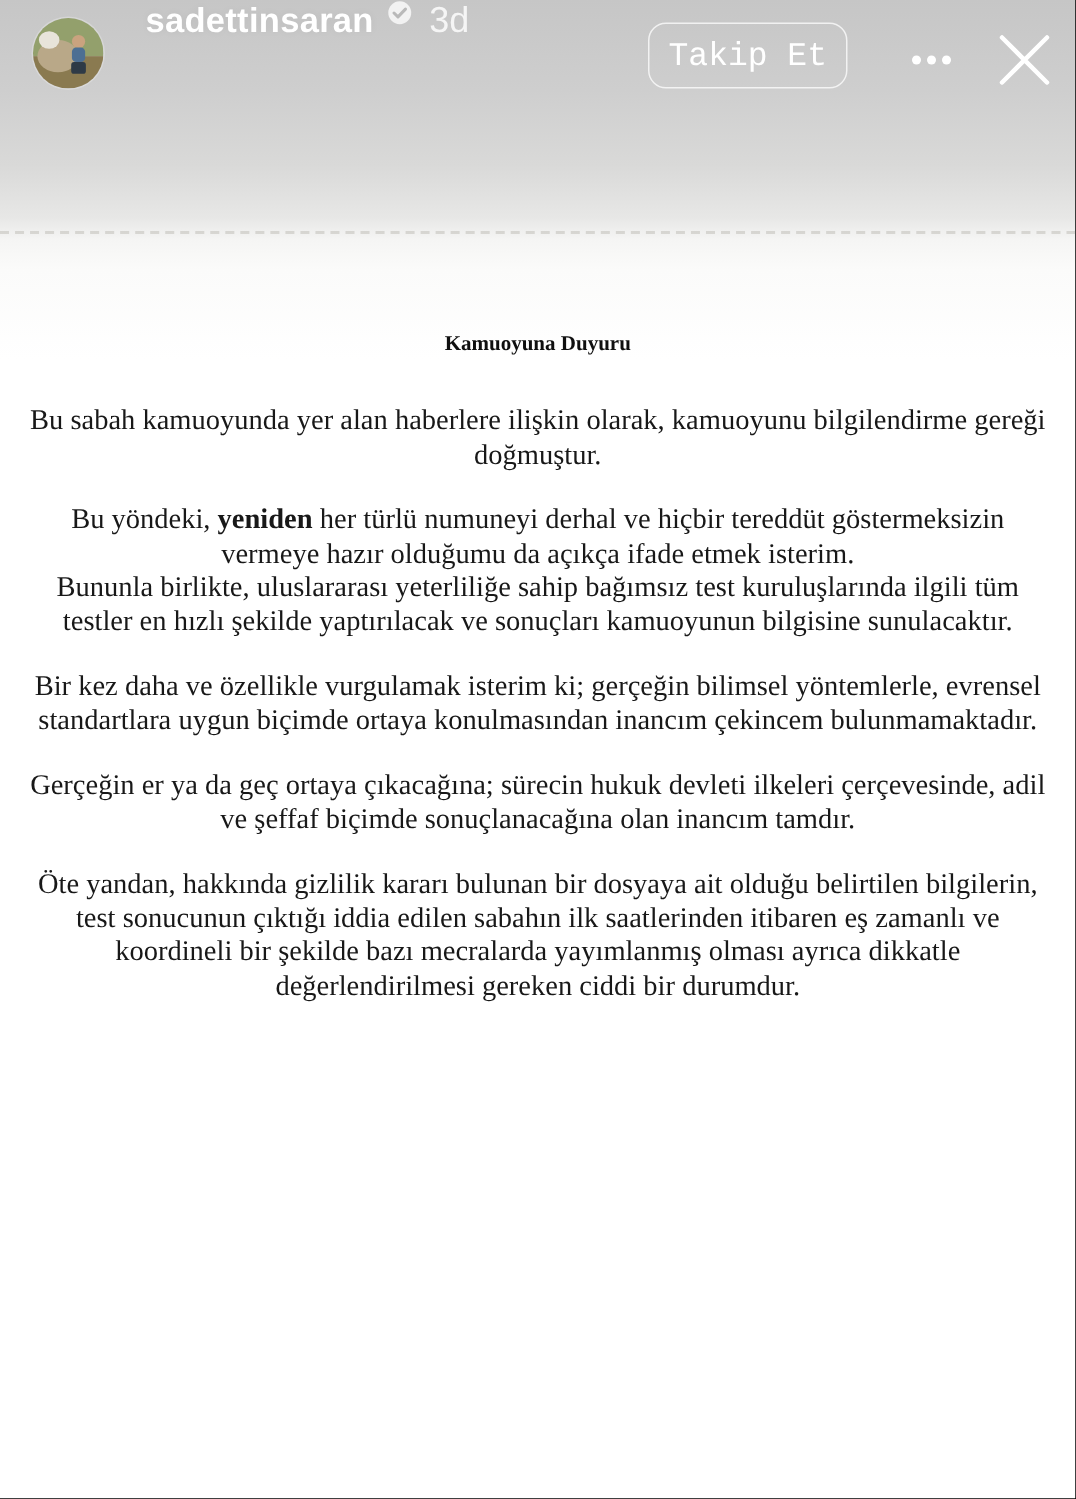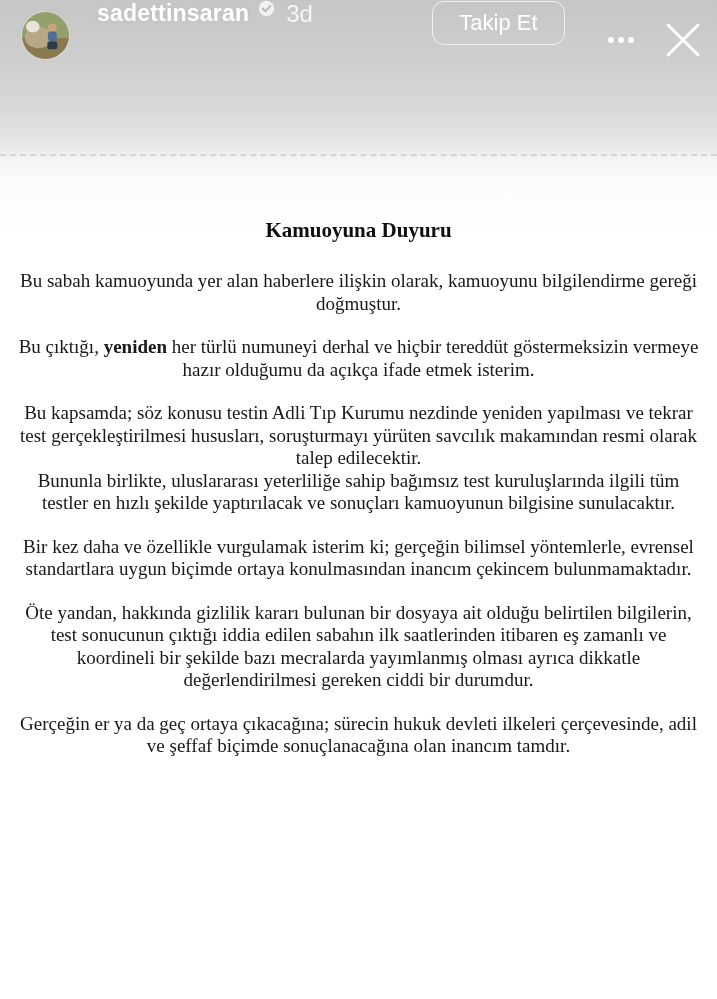--- a/index.html
+++ b/index.html
@@ -32,26 +32,26 @@
     display:flex;align-items:flex-start;gap:9px;
   }
   .username{
     color:#ffffff;font-size:23px;font-weight:600;letter-spacing:.2px;cursor:pointer;
     text-shadow:0 0 6px rgba(0,0,0,0.05);
   }
   .verified{width:17px;height:17px;display:inline-block;}
   .verified svg{display:block;width:100%;height:100%;}
   .timestamp{color:rgba(255,255,255,0.82);font-size:24px;margin-left:2px;}
   .follow{
-    position:absolute;left:432px;top:1px;width:133px;height:44px;
+    position:absolute;left:432px;top:15px;width:133px;height:44px;
     background:transparent;
     border:1.6px solid rgba(255,255,255,0.75);
     border-radius:12px;
     color:#ffffff;font-size:22px;font-weight:500;
-    font-family:Liberation Sans, sans-serif;
+    font-family:Liberation Mono, monospace;
     cursor:pointer;display:flex;align-items:center;justify-content:center;
   }
   .more{
     position:absolute;left:597px;top:0;width:48px;height:80px;
     display:flex;align-items:center;justify-content:center;gap:4px;cursor:pointer;
   }
   .more i{width:6px;height:6px;border-radius:50%;background:#ffffff;display:block;}
   .close{
     position:absolute;left:655px;top:8px;width:56px;height:64px;
     display:flex;align-items:center;justify-content:center;cursor:pointer;
@@ -65,21 +65,21 @@
   .document{
     position:absolute;top:158px;left:0;right:0;bottom:0;
     padding:60px 14px 0 14px;
     text-align:center;
     font-family:"Liberation Serif","DejaVu Serif",serif;
     color:#181818;
     font-size:19px;line-height:22.5px;
   }
   .doc-title{
     margin:0 0 28px 0;
-    font-size:21px;line-height:24px;font-weight:bold;color:#0f0f0f;
+    font-size:14px;line-height:24px;font-weight:bold;color:#0f0f0f;
   }
   .document p{margin:21px 0 0 0;}
   .document p.first{margin-top:0;}
   .document p.joined{margin-top:0;}
   .document strong{font-weight:bold;font-family:Liberation Serif, serif;}
 </style>
 </head>
 <body>
 
 <div class="story">
@@ -128,28 +128,27 @@
   <div class="page-edge"></div>
 
   <div class="document">
 
     <h1 class="doc-title">Kamuoyuna Duyuru</h1>
 
     <p class="first">Bu sabah kamuoyunda yer alan haberlere ilişkin olarak, kamuoyunu bilgilendirme gereği doğmuştur.</p>
 
 
 
-    <p><span>Bu çıktığı, </span><strong>yeniden</strong><span> her türlü numuneyi derhal ve hiçbir tereddüt göstermeksizin vermeye hazır olduğumu da açıkça ifade etmek isterim.</span></p>
+    <p><span>Bu yöndeki, </span><strong>yeniden</strong><span> her türlü numuneyi derhal ve hiçbir tereddüt göstermeksizin vermeye hazır olduğumu da açıkça ifade etmek isterim.</span></p>
 
-    <p>Bu kapsamda; söz konusu testin Adli Tıp Kurumu nezdinde yeniden yapılması ve tekrar test gerçekleştirilmesi hususları, soruşturmayı yürüten savcılık makamından resmi olarak talep edilecektir.</p>
 
     <p class="joined">Bununla birlikte, uluslararası yeterliliğe sahip bağımsız test kuruluşlarında ilgili tüm testler en hızlı şekilde yaptırılacak ve sonuçları kamuoyunun bilgisine sunulacaktır.</p>
 
     <p>Bir kez daha ve özellikle vurgulamak isterim ki; gerçeğin bilimsel yöntemlerle, evrensel standartlara uygun biçimde ortaya konulmasından inancım çekincem bulunmamaktadır.</p>
 
+    <p>Gerçeğin er ya da geç ortaya çıkacağına; sürecin hukuk devleti ilkeleri çerçevesinde, adil ve şeffaf biçimde sonuçlanacağına olan inancım tamdır.</p>
+
     <p>Öte yandan, hakkında gizlilik kararı bulunan bir dosyaya ait olduğu belirtilen bilgilerin, test sonucunun çıktığı iddia edilen sabahın ilk saatlerinden itibaren eş zamanlı ve koordineli bir şekilde bazı mecralarda yayımlanmış olması ayrıca dikkatle değerlendirilmesi gereken ciddi bir durumdur.</p>
-
-    <p>Gerçeğin er ya da geç ortaya çıkacağına; sürecin hukuk devleti ilkeleri çerçevesinde, adil ve şeffaf biçimde sonuçlanacağına olan inancım tamdır.</p>
 
 
   </div>
 
 </div>
 
 </body></html>

